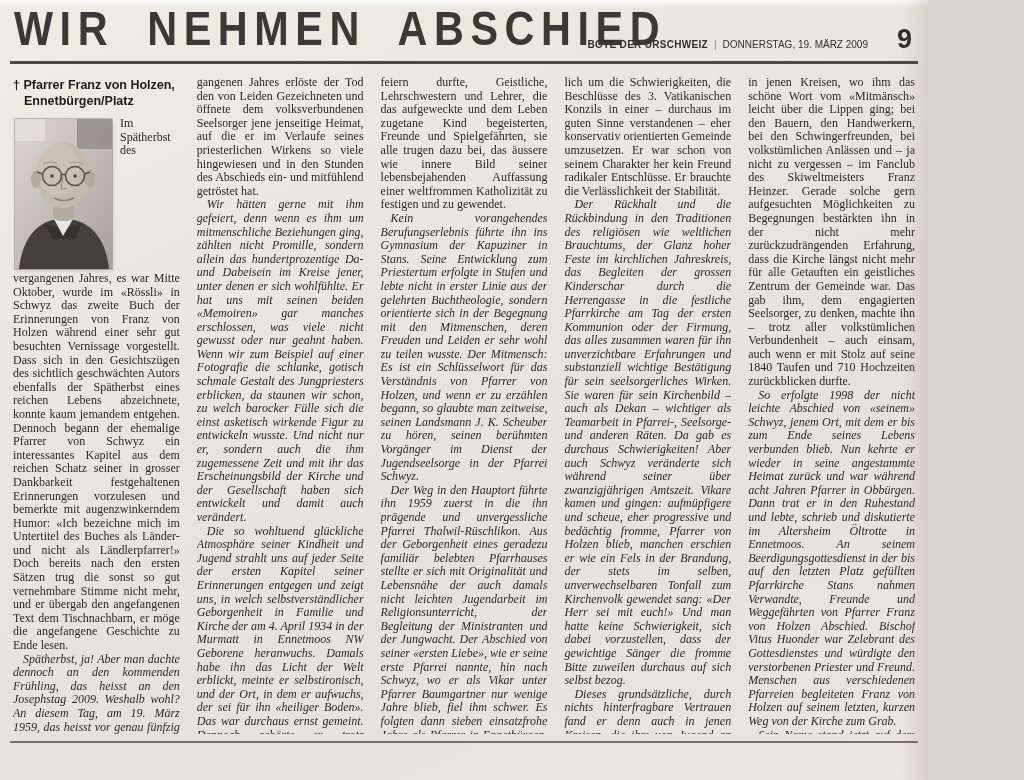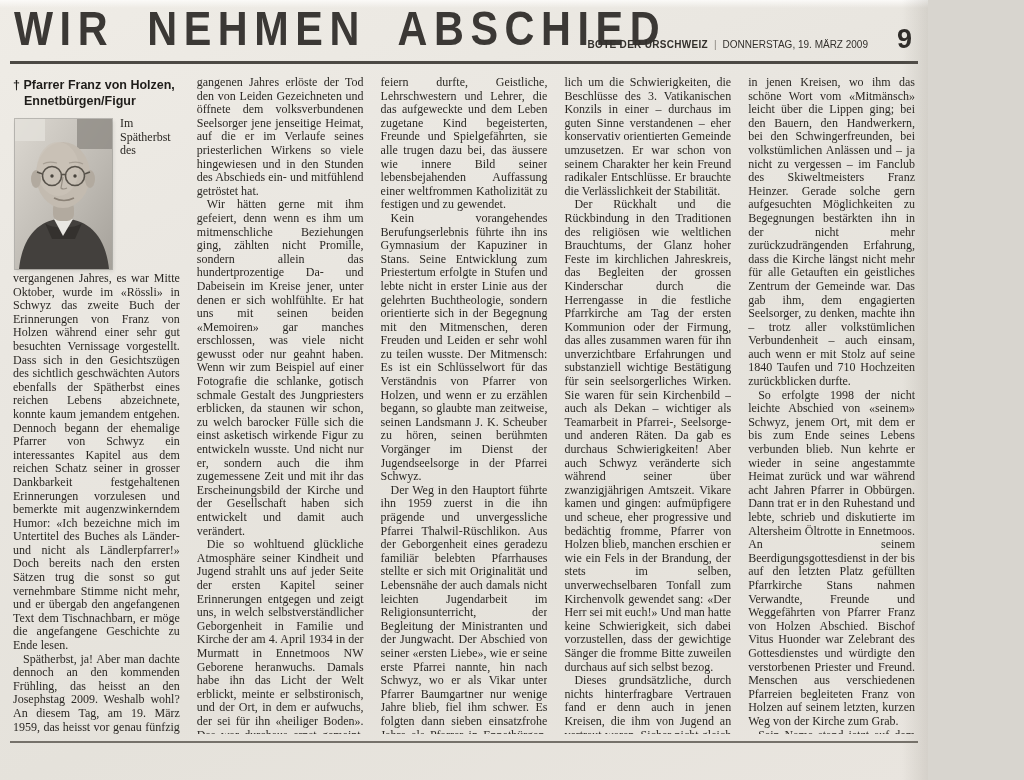--- a/index.html
+++ b/index.html
@@ -36,21 +36,21 @@
   }
   .rule-top{ position:absolute; left:10px; right:10px; top:61px; height:3px; background:#4c4944; }
   .rule-bottom{ position:absolute; left:10px; right:10px; top:741px; height:2px; background:#75716a; }
 
   main{
     position:absolute; left:13px; right:13px; top:76px; height:658px;
     display:flex; gap:17px;
   }
   .col{ flex:1 1 0; overflow:hidden; text-align:justify; hyphens:auto; -webkit-hyphens:auto; }
   .col p{ margin:0; font-size:12px; line-height:13.6px; }
-  .col p.indent{ text-indent:10px; }
+  .col p.indent{ text-indent:10px;font-style:italic; }
   .caption{
     font-family:"Liberation Sans", sans-serif; font-weight:bold; font-size:12.5px;
     line-height:15.5px; color:#1f1d1a; margin:2px 0 8px 0; text-align:left;
   }
   .caption div:nth-child(2){ padding-left:11px; }
   .photo{
     float:left; width:97px; height:150px; margin:2px 8px 3px 2px;
     box-shadow:0 0 0 1px rgba(40,38,34,0.25), 1px 2px 4px rgba(40,38,34,0.15);
     background:#c6c2bb;
   }
@@ -70,21 +70,21 @@
     <div class="pagenum">9</div>
   </header>
 
   <div class="rule-top"></div>
 
   <main>
 
     <div class="col">
       <div class="caption">
         <div>† Pfarrer Franz von Holzen,</div>
-        <div>Ennetbürgen/Figur</div>
+        <div>Ennetbürgen/Platz</div>
       </div>
       <div class="photo">
         <svg viewBox="0 0 97 150" preserveAspectRatio="none">
           <defs>
             <linearGradient id="pbg" x1="0" y1="0" x2="1" y2="1">
               <stop offset="0" stop-color="#dcd8d1"></stop>
               <stop offset="0.6" stop-color="#bdb9b2"></stop>
               <stop offset="1" stop-color="#a5a19a"></stop>
             </linearGradient>
           </defs>

